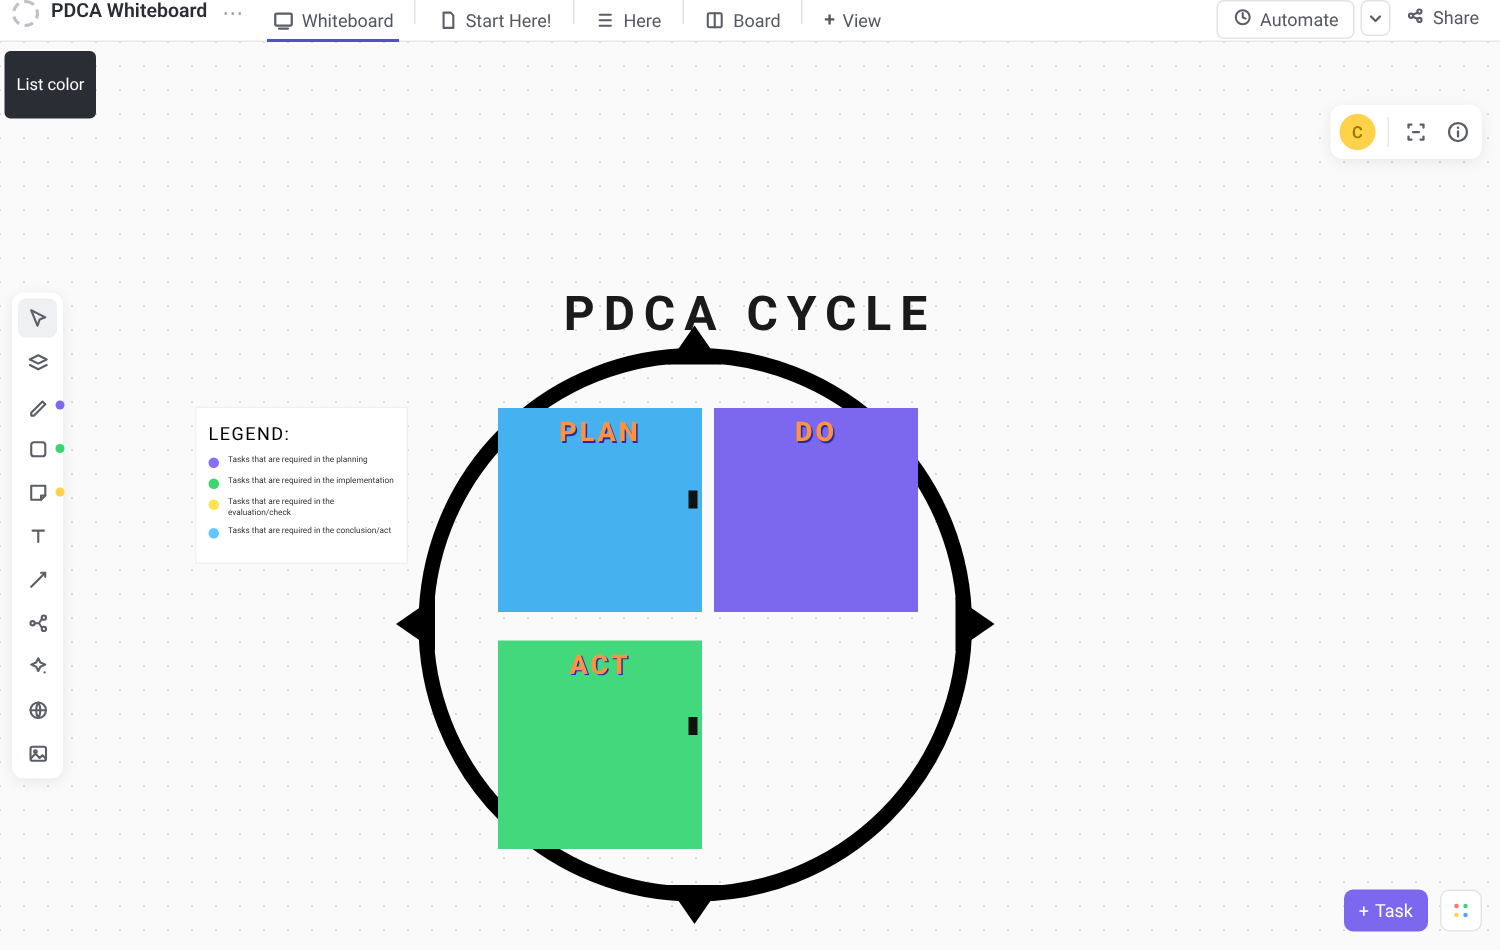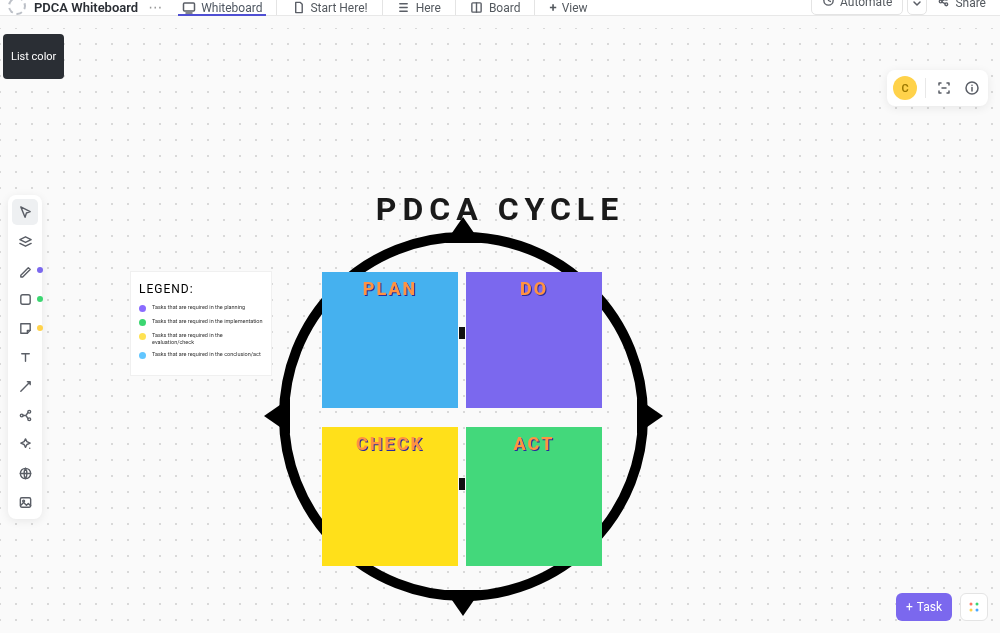--- a/index.html
+++ b/index.html
@@ -1,19 +1,19 @@
 <!DOCTYPE html>
 <html><head>
 <meta charset="utf-8">
 <style>
   *{box-sizing:border-box;margin:0;padding:0;font-family:-apple-system,BlinkMacSystemFont,"Segoe UI",Roboto,sans-serif}
   body{width:1000px;height:633px;background:#fafafa;overflow:hidden;position:relative}
   
   
-  .header{height:16px;background:#fff;border-bottom:1px solid #e8e8e8;display:flex;align-items:flex-end;padding:0 8px;gap:4px}
+  .header{height:28px;background:#fff;border-bottom:1px solid #e8e8e8;display:flex;align-items:flex-start;padding:0 8px;gap:4px}
   .app-icon{width:18px;height:18px;border-radius:50%;border:2px dashed #bcc0c7;display:flex;align-items:center;justify-content:center;margin-right:4px}
   .app-title{font-size:13px;font-weight:600;color:#2a2e34}
   .dots{color:#979797;font-size:14px;padding:0 6px;cursor:pointer}
   .tab{display:flex;align-items:center;gap:5px;padding:0 10px;height:100%;font-size:12px;color:#54595f;cursor:pointer;position:relative}
   .tab.active{color:#4f5762}
   .tab.active::after{content:"";position:absolute;bottom:-1px;left:6px;right:6px;height:2px;background:#4f4fd3}
   .tab-icon{width:14px;height:14px;display:flex;align-items:center;justify-content:center}
   .plus{color:#54595f;font-size:13px;font-weight:600}
   .divider{width:1px;height:16px;background:#e4e4e4}
   .spacer{flex:1}
@@ -42,21 +42,21 @@
   
   .float-br{position:absolute;bottom:12px;right:12px;display:flex;gap:8px;z-index:10}
   .taskbtn{background:#7b68ee;color:#fff;border-radius:6px;padding:5px 10px;font-size:12px;display:flex;align-items:center;gap:4px;cursor:pointer}
   .appsbtn{width:28px;height:28px;background:#fff;border:1px solid #e4e4e4;border-radius:6px;display:flex;align-items:center;justify-content:center;cursor:pointer}
 
   
   .title{position:absolute;left:50%;top:162px;transform:translateX(-50%);font-size:32px;font-weight:700;letter-spacing:6px;color:#1a1a1a}
   
   .cycle{position:absolute;left:262px;top:187px;width:403px;height:403px;z-index:2}
   
-  .squares{position:absolute;left:322px;top:244px;width:280px;height:308px;z-index:5;display:grid;grid-template-columns:136px 136px;grid-template-rows:136px 139px;gap:19px 8px}
+  .squares{position:absolute;left:332px;top:244px;width:280px;height:308px;z-index:5;display:grid;grid-template-columns:136px 136px;grid-template-rows:136px 139px;gap:19px 8px}
   .sq{position:relative;padding:6px 0;text-align:center}
   .sq-label{font-size:18px;font-weight:800;letter-spacing:2px;color:#ff9242;text-shadow:1px 1px 0 #2b2b9c}
   .plan{background:#45b1ef}
   .do{background:#7b68ee}
   .check{background:#ffe01a}
   .act{background:#43d87b}
   .conn{position:absolute;width:6px;height:12px;background:#111;z-index:6}
   
   
   .legend{position:absolute;left:131px;top:244px;width:140px;background:#fff;padding:10px 8px;z-index:5;box-shadow:0 0 0 1px #f0f0f0}
@@ -267,21 +267,20 @@
       <path d="M201 2 l-18 26 h36 z"></path>
       <path d="M401 201 l-26 -18 v36 z"></path>
       <path d="M201 401 l18 -26 h-36 z"></path>
       <path d="M2 201 l26 18 v-36 z"></path>
     </g>
   </svg>
 
   <div class="squares">
     <div class="sq plan"><span class="sq-label">PLAN</span></div>
     <div class="sq do"><span class="sq-label">DO</span></div>
-    <div class="sq check"><span class="sq-label">CHECK</span></div>
     <div class="sq act"><span class="sq-label">ACT</span></div>
   </div>
   <div class="conn" style="left:459px;top:299px"></div>
   <div class="conn" style="left:459px;top:450px"></div>
 
   <div class="legend">
     <h4>LEGEND:</h4>
     <div class="lrow">
       <span class="ldot" style="background:#8a6cff"></span>
       <span class="ltxt">Tasks that are required in the planning</span>

